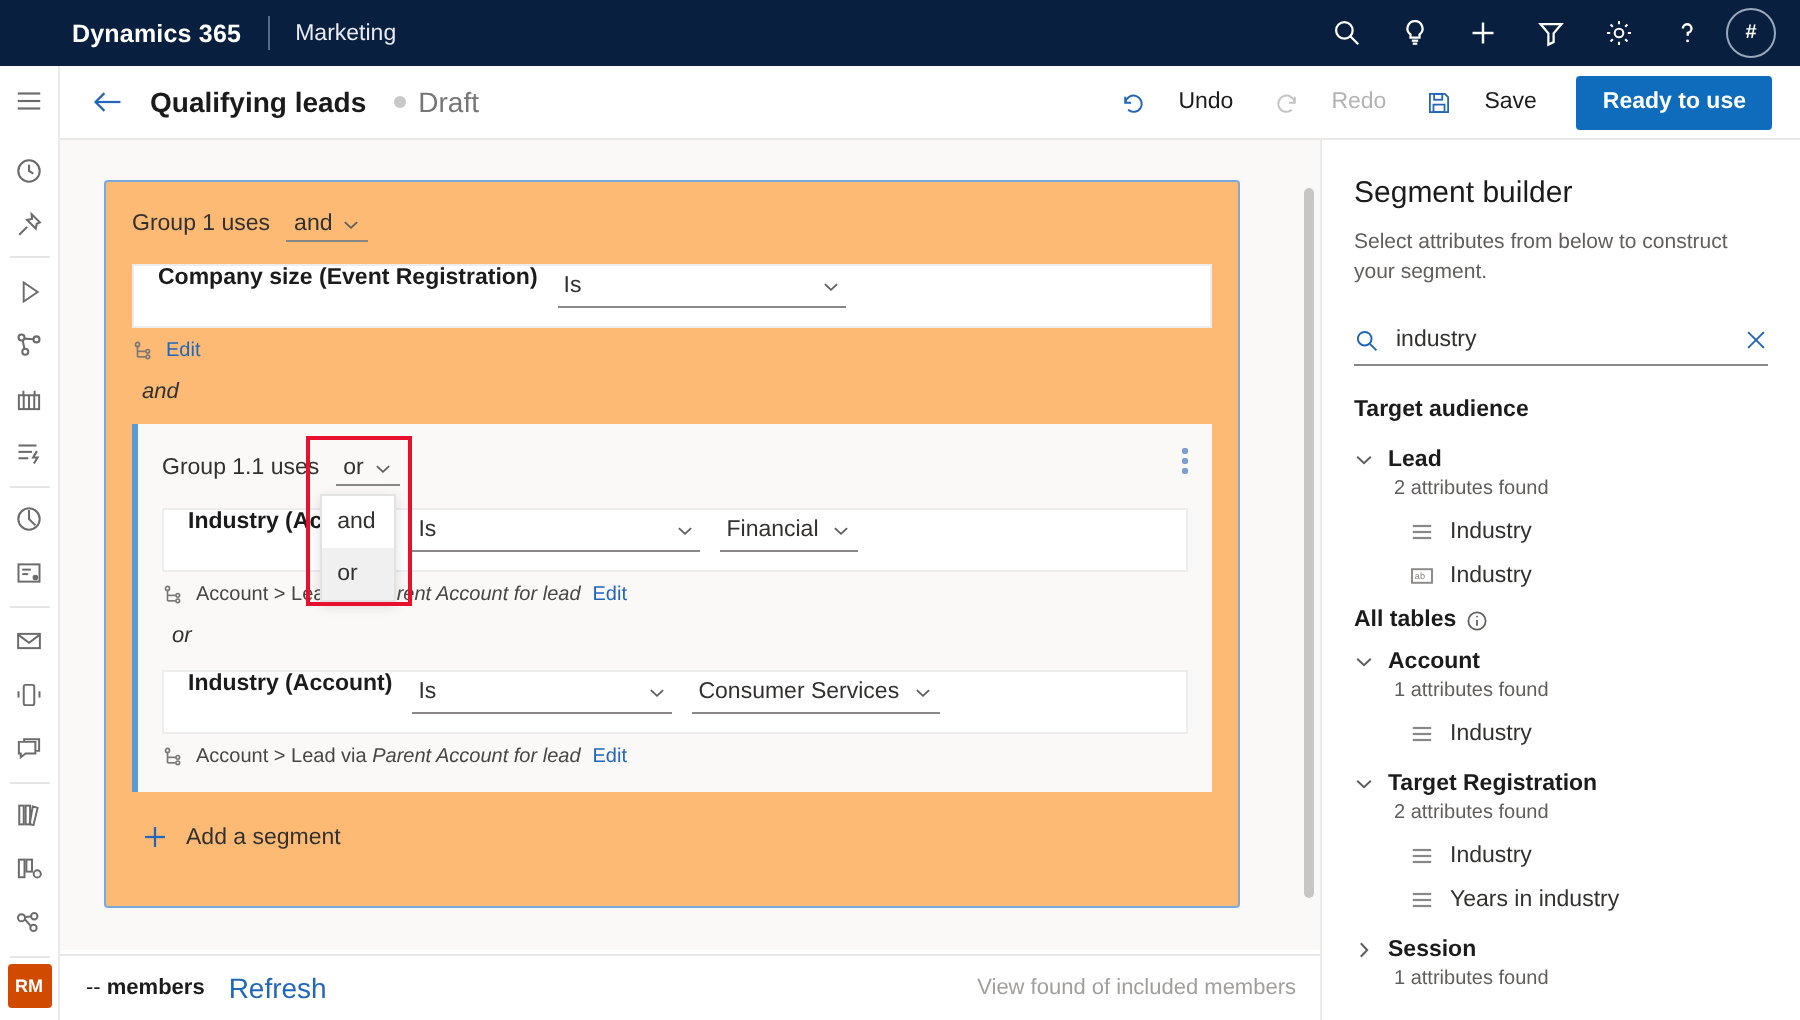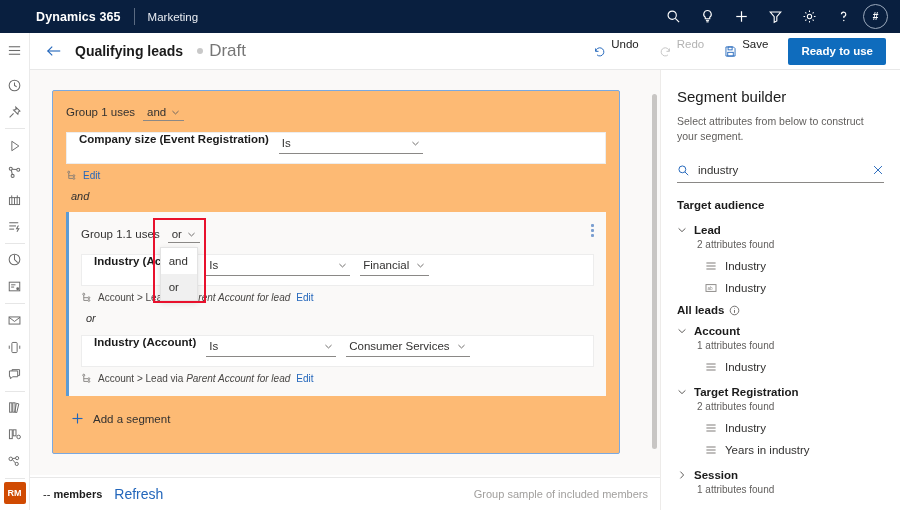--- a/index.html
+++ b/index.html
@@ -51,24 +51,24 @@
   
   .cmdbar {
     position: absolute; top: 33px; left: 30px; width: 870px; height: 37px;
     background: #fff; border-bottom: 1px solid #e8e8e8;
     display: flex; align-items: center;
   }
   .back-arrow { margin-left: 16px; color: #2266bb; display: flex; align-items: center; }
   .page-title { font-size: 14px; font-weight: bold; color: #1b1b1b; margin-left: 13px; }
   .status-wrap { display: flex; align-items: center; margin-left: 14px; }
   .status-dot { width: 6px; height: 6px; border-radius: 50%; background: #c8c8c8; margin-right: 6px; }
-  .status-text { font-size: 17px; color: #767676; }
+  .status-text { font-size: 14px; color: #767676; }
   .cmd-right { margin-left: auto; display: flex; align-items: center; padding-right: 14px; gap: 0; }
   .cmd-btn {
-    display: flex; gap: 5px; height: 27px; padding: 0 10px;
+    display: flex; align-items: center; gap: 16px; height: 27px; padding: 0 10px;
     font-size: 11.5px; color: #1b1b1b; background: none; border: none;
   }
   .cmd-btn.disabled { color: #b3b3b3; }
   .cmd-btn .ci { display: flex; align-items: center; color: #2266bb; }
   .cmd-btn.disabled .ci { color: #c4c4c4; }
   .primary-btn {
     background: #0f6cbd; color: #fff; font-size: 11.5px; font-weight: bold;
     height: 27px; padding: 0 13px; border: none; border-radius: 2px; margin-left: 10px;
   }
 
@@ -574,21 +574,21 @@
   <div class="scrolltrack">
     <div class="scrollthumb"></div>
   </div>
 
   <div class="bottombar">
     <div class="members-text">
       <span>--</span>
       <b>members</b>
     </div>
     <div class="refresh-link">Refresh</div>
-    <div class="sample-text">Group sample of included members</div>
+    <div class="sample-text">View found of included members</div>
   </div>
 
   <div class="rightpanel">
     <div class="rp-title">Segment builder</div>
     <div class="rp-sub">Select attributes from below to construct your segment.</div>
 
     <div class="rp-search">
       <span class="si">
         <svg width="13" height="13" viewBox="0 0 16 16" fill="none" stroke="currentColor" stroke-width="1.2">
             <circle cx="6.6" cy="6.6" r="4.2"></circle>
@@ -629,21 +629,21 @@
       <span class="aico">
         <svg width="12" height="12" viewBox="0 0 12 12" fill="none" stroke="currentColor" stroke-width=".95">
             <rect x="1" y="2.6" width="10" height="6.8"></rect>
             <text x="2.4" y="7.6" font-size="4.6" fill="currentColor" stroke="none" font-family="Liberation Sans, sans-serif">ab</text>
           </svg>
       </span>
       <span class="aname">Industry</span>
     </div>
 
     <div class="rp-section with-i" style="margin-top:10px;">
-      <span>All leads</span>
+      <span>All tables</span>
       <span style="color:#605e5c;display:flex;align-items:center;">
         <svg width="11" height="11" viewBox="0 0 12 12" fill="none" stroke="currentColor" stroke-width=".95">
             <circle cx="6" cy="6" r="4.7"></circle>
             <line x1="6" y1="5.4" x2="6" y2="8.6"></line>
             <circle cx="6" cy="3.6" r=".5" fill="currentColor" stroke="none"></circle>
           </svg>
       </span>
     </div>
 
     <div class="tree-group" style="margin-top:9px;">

